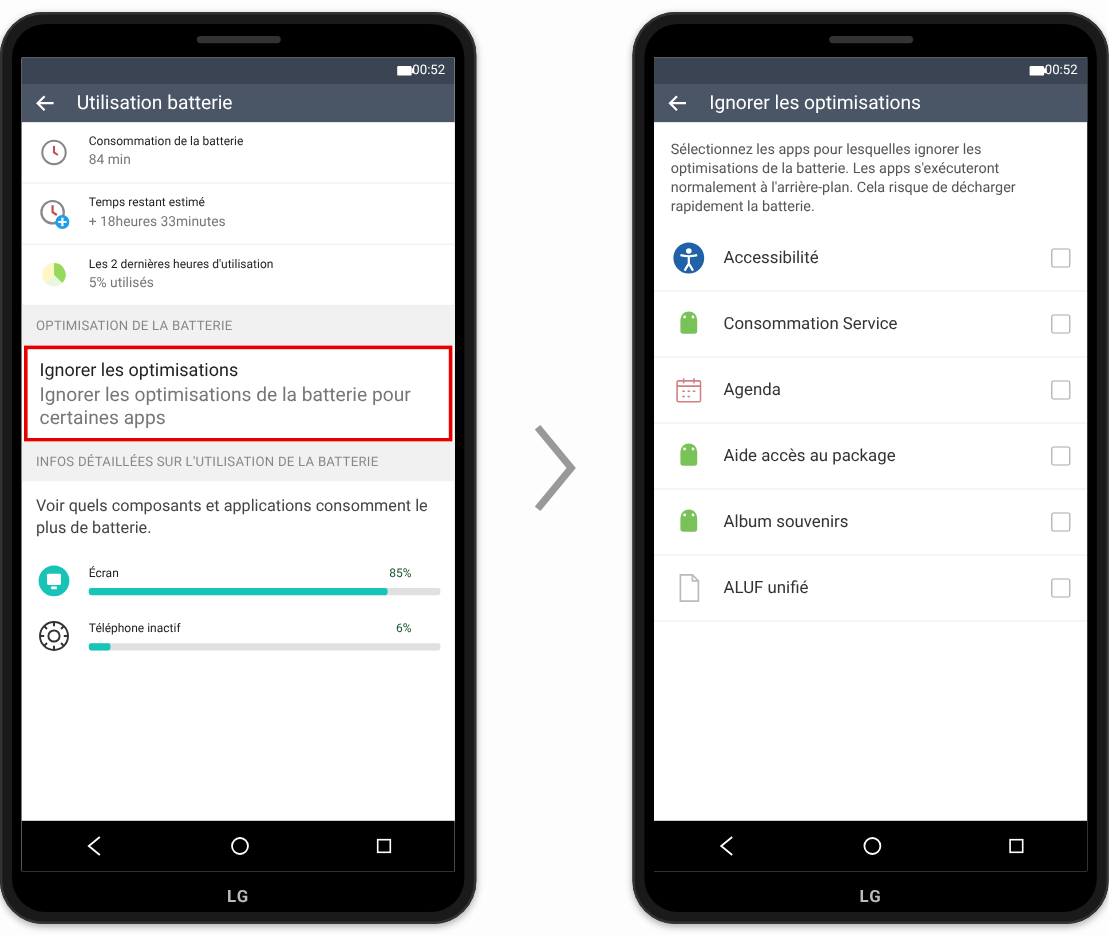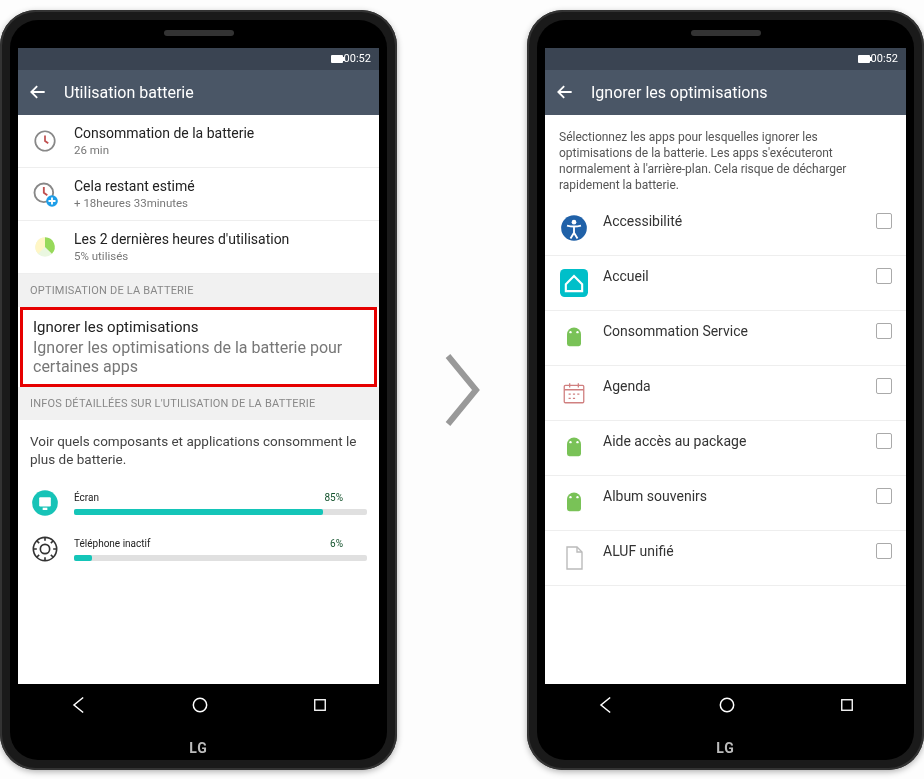--- a/index.html
+++ b/index.html
@@ -59,21 +59,21 @@
     font-size: 11px;
     gap: 1px;
   }
   .batt {
     width: 12px; height: 8px; background: #fff; position: relative; border-radius:1px;
   }
   .batt::after{content:"";position:absolute;right:-2px;top:2px;width:2px;height:4px;background:#fff;}
   .appbar {
     background: #4a5666;
     color: #fff;
-    height: 45px;
+    height: 32px;
     display: flex;
     align-items: center;
     padding: 0 10px;
     gap: 16px;
     font-size: 16px;
   }
   .back-arrow svg { display:block; }
   .content {
     flex: 1;
     overflow: hidden;
@@ -85,21 +85,21 @@
     padding: 10px 12px;
     gap: 14px;
     border-bottom: 1px solid #eee;
   }
   .icon-slot {
     width: 30px; height: 30px;
     display:flex;align-items:center;justify-content:center;
     flex-shrink:0;
   }
   .txt { flex:1; }
-  .title { font-size: 14px; color:#222; }
+  .title { font-size: 10px; color:#222; }
   .sub { font-size: 11.5px; color:#777; margin-top:2px; }
   .section {
     background:#f1f1f1;
     color:#888;
     font-size: 11px;
     padding: 10px 12px;
     text-transform: uppercase;
     letter-spacing: .2px;
   }
   .highlight {
@@ -128,21 +128,21 @@
   .logo { color:#bbb;text-align:center;font-size:14px;padding:6px 0 4px;font-weight:bold;letter-spacing:1px;}
   .arrow-between {
     color:#999;
     display:flex;align-items:center;
   }
   .arrow-between svg{display:block;}
   .desc {
     font-size:12px;color:#555;line-height:1.35;padding:14px 14px 8px;
   }
   .app-row {
-    display:flex;gap:14px;padding:12px 14px;border-bottom:1px solid #eee;
+    display:flex;align-items:center;gap:14px;padding:12px 14px;border-bottom:1px solid #eee;
   }
   .app-icon{width:30px;height:30px;flex-shrink:0;display:flex;align-items:center;justify-content:center;}
   .app-name{flex:1;font-size:14px;color:#333;}
   .cb{width:16px;height:16px;border:1.5px solid #aaa;border-radius:2px;}
   .pct{color:#14532d;margin-right:24px;}
 </style>
 </head>
 <body>
 
 <div class="phone">
@@ -164,34 +164,34 @@
       <div class="content">
         <div class="row">
           <div class="icon-slot">
             <svg width="26" height="26" viewBox="0 0 24 24" fill="none" stroke="#888" stroke-width="1.6">
                 <circle cx="12" cy="12" r="9"></circle>
                 <path d="M12 7v5l3 2" stroke="#c05050"></path>
               </svg>
           </div>
           <div class="txt">
             <div class="title">Consommation de la batterie</div>
-            <div class="sub">26 min</div>
+            <div class="sub">84 min</div>
           </div>
         </div>
         <div class="row">
           <div class="icon-slot">
             <svg width="28" height="28" viewBox="0 0 24 24" fill="none">
                 <circle cx="11" cy="11" r="8" stroke="#888" stroke-width="1.6"></circle>
                 <path d="M11 6v5l3 2" stroke="#c05050" stroke-width="1.6"></path>
                 <circle cx="18" cy="18" r="5" fill="#1e9ee8"></circle>
                 <path d="M18 15v6M15 18h6" stroke="#fff" stroke-width="1.6"></path>
               </svg>
           </div>
           <div class="txt">
-            <div class="title">Cela restant estimé</div>
+            <div class="title">Temps restant estimé</div>
             <div class="sub">+ 18heures 33minutes</div>
           </div>
         </div>
         <div class="row">
           <div class="icon-slot">
             <svg width="26" height="26" viewBox="0 0 24 24">
                 <circle cx="12" cy="12" r="9" fill="#eaf7e0"></circle>
                 <path d="M12 3a9 9 0 0 1 6.4 15.3L12 12Z" fill="#97d95a"></path>
                 <path d="M12 3v9l-6.3 6.3A9 9 0 0 1 12 3Z" fill="#fff6c5"></path>
               </svg>
@@ -299,30 +299,20 @@
                 <circle cx="12" cy="12" r="11" fill="#2061a8"></circle>
                 <circle cx="12" cy="7" r="2" fill="#fff"></circle>
                 <path d="M6 10c4 1 8 1 12 0M12 10v6m0 0-3 5m3-5 3 5" stroke="#fff" stroke-width="1.6" fill="none"></path>
               </svg>
             </div>
           <div class="app-name">Accessibilité</div>
           <div class="cb"></div>
         </div>
         <div class="app-row">
           <div class="app-icon">
-              <svg width="28" height="28" viewBox="0 0 24 24">
-                <rect width="24" height="24" rx="4" fill="#00bfc9"></rect>
-                <path d="M5 13 12 6l7 7v6H5Z" fill="none" stroke="#fff" stroke-width="1.8"></path>
-              </svg>
-            </div>
-          <div class="app-name">Accueil</div>
-          <div class="cb"></div>
-        </div>
-        <div class="app-row">
-          <div class="app-icon">
               <svg width="28" height="28" viewBox="0 0 24 24" fill="#79c257">
                 <path d="M6 9a6 6 0 0 1 12 0v8a2 2 0 0 1-2 2H8a2 2 0 0 1-2-2Z"></path>
                 <circle cx="9" cy="7" r="1" fill="#fff"></circle>
                 <circle cx="15" cy="7" r="1" fill="#fff"></circle>
               </svg>
             </div>
           <div class="app-name">Consommation Service</div>
           <div class="cb"></div>
         </div>
         <div class="app-row">

